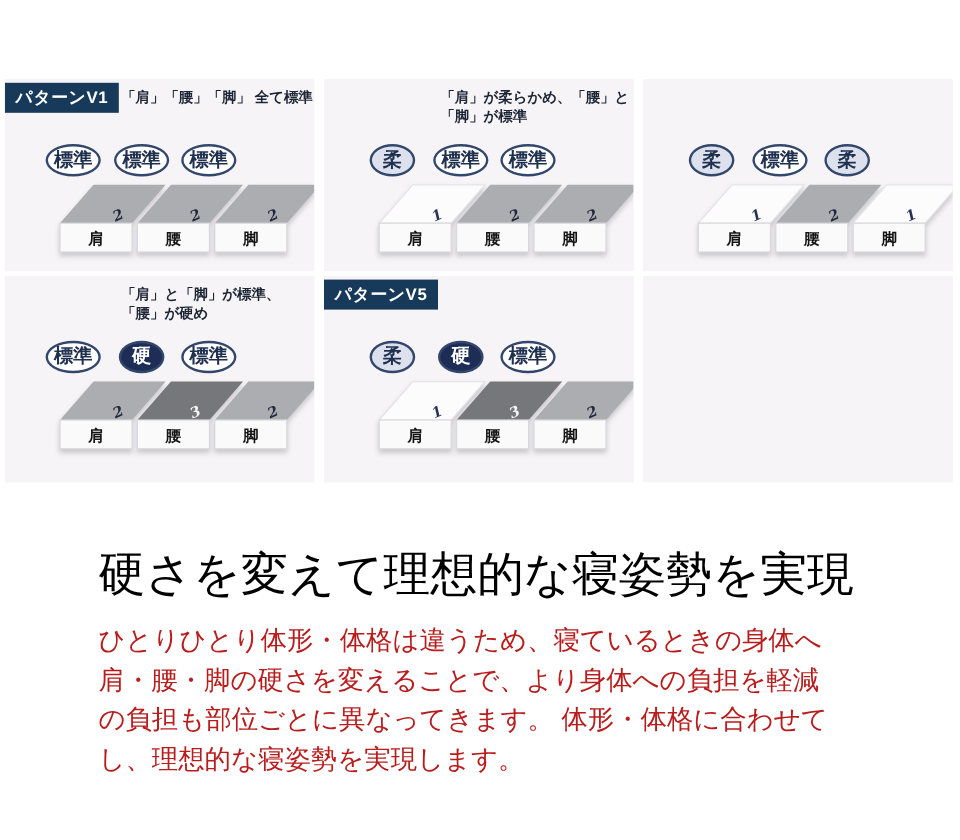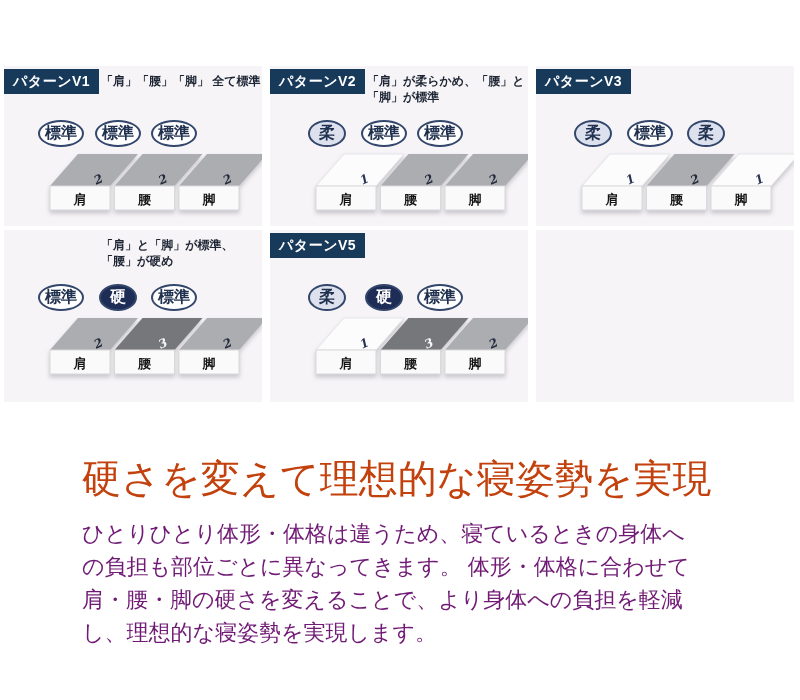--- a/index.html
+++ b/index.html
@@ -19,23 +19,23 @@
   .badge { position:absolute; top:54px; height:27px; border:2px solid #33466b;
     border-radius:50%; display:flex; align-items:center; justify-content:center;
     font-size:16px; font-weight:bold; }
   .blocks { position:absolute; left:0; top:80px; width:258px; height:74px;
     filter:drop-shadow(0 3px 2px rgba(40,40,60,.22)); }
   svg text { font-family:"Liberation Sans","DejaVu Sans",sans-serif; }
   .digit { font-family:"DejaVu Serif","Liberation Serif",serif; font-style:italic; font-weight:bold; }
 
   
   .section-heading { position:absolute; left:82px; top:452px; width:680px;
-    font-size:39px; font-weight:500; color:#c2410c; letter-spacing:0; white-space:nowrap; }
+    font-size:39px; font-weight:500; color:#000000; letter-spacing:0; white-space:nowrap; }
   .section-body { position:absolute; left:82px; top:517px; width:660px;
-    font-size:22px; color:#701a75; }
+    font-size:22px; color:#b91c1c; }
   .section-body div { line-height:33px; white-space:nowrap; }
 </style>
 </head>
 <body>
 
 <div class="stage">
 
   <div class="grid" id="grid">
       <div class="panel">
         <div class="panel-label">パターンV1</div>
@@ -55,21 +55,20 @@
           <rect x="110.5" y="40" width="60" height="24" fill="#fafafa" stroke="#d9d9dc" stroke-width="1"></rect>
           <text x="140.5" y="57.5" text-anchor="middle" font-size="13" font-weight="bold" fill="#141414">腰</text>
           <text class="digit" x="160.5" y="37" text-anchor="middle" font-size="12" fill="#23293b" transform="rotate(-24 160.5 37)">2</text>
           <polygon points="175,40 235,40 263,8 203,8" fill="#abadb1" stroke="none" stroke-width="1"></polygon>
           <rect x="175" y="40" width="60" height="24" fill="#fafafa" stroke="#d9d9dc" stroke-width="1"></rect>
           <text x="205" y="57.5" text-anchor="middle" font-size="13" font-weight="bold" fill="#141414">脚</text>
           <text class="digit" x="225" y="37" text-anchor="middle" font-size="12" fill="#23293b" transform="rotate(-24 225 37)">2</text>
         </svg>
       </div>
       <div class="panel">
-        <div class="panel-label">パターンV2</div>
         <div class="panel-desc">
           <div>「肩」が柔らかめ、「腰」と「脚」が標準</div>
         </div>
         <div class="badge" style="width: 38px; left: 38px; background: rgb(221, 225, 237); color: rgb(32, 48, 79);">柔</div>
         <div class="badge" style="width: 46px; left: 91px; background: rgb(255, 255, 255); color: rgb(32, 48, 79);">標準</div>
         <div class="badge" style="width: 46px; left: 147px; background: rgb(255, 255, 255); color: rgb(32, 48, 79);">標準</div>
         <svg class="blocks" viewBox="0 0 258 74" width="258" height="74">
           <polygon points="46,40 74,8 74,32 46,64" fill="#f1f1f3"></polygon>
           <polygon points="46,40 106,40 134,8 74,8" fill="#fcfcfd" stroke="#e4e4e7" stroke-width="1"></polygon>
           <rect x="46" y="40" width="60" height="24" fill="#fafafa" stroke="#d9d9dc" stroke-width="1"></rect>
@@ -79,21 +78,20 @@
           <rect x="110.5" y="40" width="60" height="24" fill="#fafafa" stroke="#d9d9dc" stroke-width="1"></rect>
           <text x="140.5" y="57.5" text-anchor="middle" font-size="13" font-weight="bold" fill="#141414">腰</text>
           <text class="digit" x="160.5" y="37" text-anchor="middle" font-size="12" fill="#23293b" transform="rotate(-24 160.5 37)">2</text>
           <polygon points="175,40 235,40 263,8 203,8" fill="#abadb1" stroke="none" stroke-width="1"></polygon>
           <rect x="175" y="40" width="60" height="24" fill="#fafafa" stroke="#d9d9dc" stroke-width="1"></rect>
           <text x="205" y="57.5" text-anchor="middle" font-size="13" font-weight="bold" fill="#141414">脚</text>
           <text class="digit" x="225" y="37" text-anchor="middle" font-size="12" fill="#23293b" transform="rotate(-24 225 37)">2</text>
         </svg>
       </div>
       <div class="panel">
-        <div class="panel-label">パターンV3</div>
         <div class="badge" style="width: 38px; left: 38px; background: rgb(221, 225, 237); color: rgb(32, 48, 79);">柔</div>
         <div class="badge" style="width: 46px; left: 91px; background: rgb(255, 255, 255); color: rgb(32, 48, 79);">標準</div>
         <div class="badge" style="width: 38px; left: 151px; background: rgb(221, 225, 237); color: rgb(32, 48, 79);">柔</div>
         <svg class="blocks" viewBox="0 0 258 74" width="258" height="74">
           <polygon points="46,40 74,8 74,32 46,64" fill="#f1f1f3"></polygon>
           <polygon points="46,40 106,40 134,8 74,8" fill="#fcfcfd" stroke="#e4e4e7" stroke-width="1"></polygon>
           <rect x="46" y="40" width="60" height="24" fill="#fafafa" stroke="#d9d9dc" stroke-width="1"></rect>
           <text x="76" y="57.5" text-anchor="middle" font-size="13" font-weight="bold" fill="#141414">肩</text>
           <text class="digit" x="96" y="37" text-anchor="middle" font-size="12" fill="#273352" transform="rotate(-24 96 37)">1</text>
           <polygon points="110.5,40 170.5,40 198.5,8 138.5,8" fill="#abadb1" stroke="none" stroke-width="1"></polygon>
@@ -150,18 +148,18 @@
           <text class="digit" x="225" y="37" text-anchor="middle" font-size="12" fill="#23293b" transform="rotate(-24 225 37)">2</text>
         </svg>
       </div>
       <div class="panel"></div>
     </div>
 
   <h1 class="section-heading">硬さを変えて理想的な寝姿勢を実現</h1>
 
   <div class="section-body">
     <div>ひとりひとり体形・体格は違うため、寝ているときの身体へ</div>
+    <div>肩・腰・脚の硬さを変えることで、より身体への負担を軽減</div>
     <div>の負担も部位ごとに異なってきます。 体形・体格に合わせて</div>
-    <div>肩・腰・脚の硬さを変えることで、より身体への負担を軽減</div>
     <div>し、理想的な寝姿勢を実現します。</div>
   </div>
 
 </div>
 
 </body></html>

